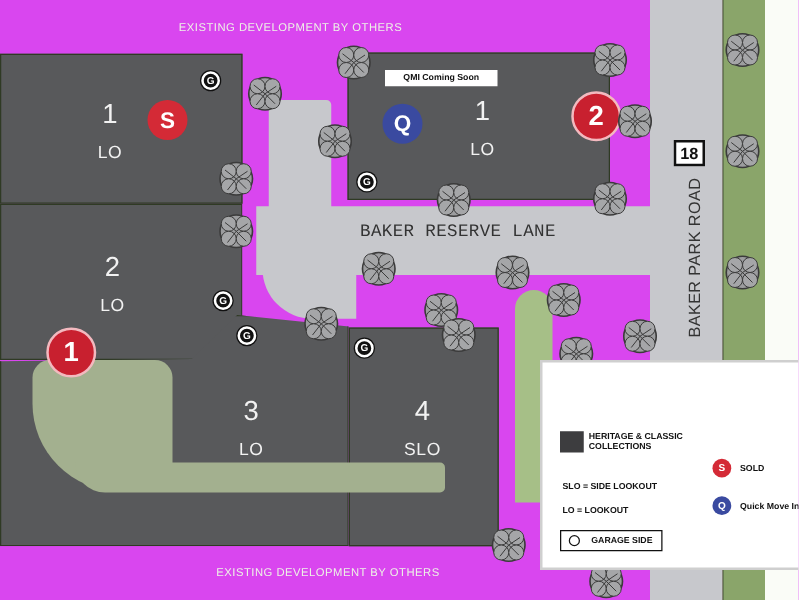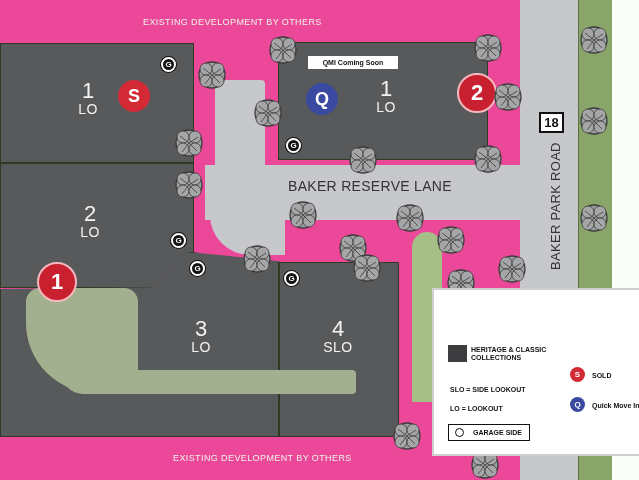--- a/index.html
+++ b/index.html
@@ -1,36 +1,36 @@
 <!DOCTYPE html>
 <html><head>
 <meta charset="utf-8">
 <style>
   * { box-sizing: border-box; margin: 0; padding: 0; }
   html, body { width: 639px; height: 480px; overflow: hidden; background: #ffffff; }
   body { font-family: "Liberation Sans", sans-serif; position: relative; }
-  .map { position: absolute; left: 0; top: 0; width: 639px; height: 480px; background: #ec4899; overflow: hidden; }
+  .map { position: absolute; left: 0; top: 0; width: 639px; height: 480px; background: #d946ef; overflow: hidden; }
   .abs { position: absolute; }
   .white-edge { position: absolute; left: 612px; top: 0; width: 27px; height: 480px; background: #fafcf7; }
   .road { background: #c7c8cc; }
   .lot { background: #58595b; border: 1.5px solid #2f3a24; }
   .lawn { background: #a3b08f; }
   .lightgreen { background: #a6bf87; }
   .lot-label { position: absolute; color: #f2f2f2; text-align: center; line-height: 1; }
   .lot-num { font-size: 22px; font-weight: 500; display: block; }
-  .lot-type { font-size: 14px; display: block; margin-top: 0; letter-spacing: 0.5px; }
+  .lot-type { font-size: 14px; display: block; margin-top: 12px; letter-spacing: 0.5px; }
   .dev-label { position: absolute; color: #eef3e6; font-size: 9px; letter-spacing: 0.4px; white-space: nowrap; }
   .g-icon { position: absolute; width: 15px; height: 15px; border-radius: 50%; background: #111; border: 2px solid #fff; color: #fff; font-size: 8px; font-weight: bold; display: flex; align-items: center; justify-content: center; box-shadow: 0 0 0 1px #111; }
   .badge { position: absolute; border-radius: 50%; color: #fff; font-weight: bold; display: flex; align-items: center; justify-content: center; }
   .badge-red { background: #c8202f; border: 2px solid #f3b9bf; width: 40px; height: 40px; font-size: 22px; }
   .badge-s { background: #d42a36; width: 32px; height: 32px; font-size: 18px; }
   .badge-q { background: #3a4aa0; width: 32px; height: 32px; font-size: 18px; }
   .tree { position: absolute; width: 30px; height: 30px; }
   .qmi-tag { position: absolute; left: 308px; top: 56px; width: 90px; height: 13px; background: #fff; color: #111; font-size: 7px; font-weight: bold; display: flex; align-items: center; justify-content: center; }
-  .lane-label { position: absolute; left: 288px; top: 178px; color: #333; font-size: 14px; letter-spacing: 0.3px; }
+  .lane-label { position: absolute; left: 288px; top: 178px; color: #333; font-size: 14px; letter-spacing: 0.3px; font-family: Liberation Mono, monospace; }
   .road-label { position: absolute; left: 548px; top: 270px; color: #333; font-size: 13px; transform: rotate(-90deg); transform-origin: 0 0; white-space: nowrap; letter-spacing: 0.3px; }
   .hwy { position: absolute; left: 539px; top: 112px; width: 25px; height: 21px; background: #fff; border: 2px solid #111; color: #111; font-size: 13px; font-weight: bold; display: flex; align-items: center; justify-content: center; }
   .legend { position: absolute; left: 432px; top: 288px; width: 207px; height: 168px; background: #fff; border: 2px solid #cfcfcf; border-right: none; }
   .leg-text { position: absolute; color: #111; font-size: 7px; font-weight: bold; line-height: 1.15; white-space: nowrap; }
   .leg-swatch { position: absolute; left: 14px; top: 55px; width: 19px; height: 17px; background: #3d3d3f; }
   .leg-garage { position: absolute; left: 14px; top: 134px; width: 82px; height: 17px; border: 1.5px solid #111; }
   .leg-g { position: absolute; left: 6px; top: 3px; width: 9px; height: 9px; border-radius: 50%; border: 1.5px solid #111; }
   .leg-dot { position: absolute; width: 15px; height: 15px; border-radius: 50%; color: #fff; font-size: 8px; font-weight: bold; display: flex; align-items: center; justify-content: center; }
 </style>
 </head>

